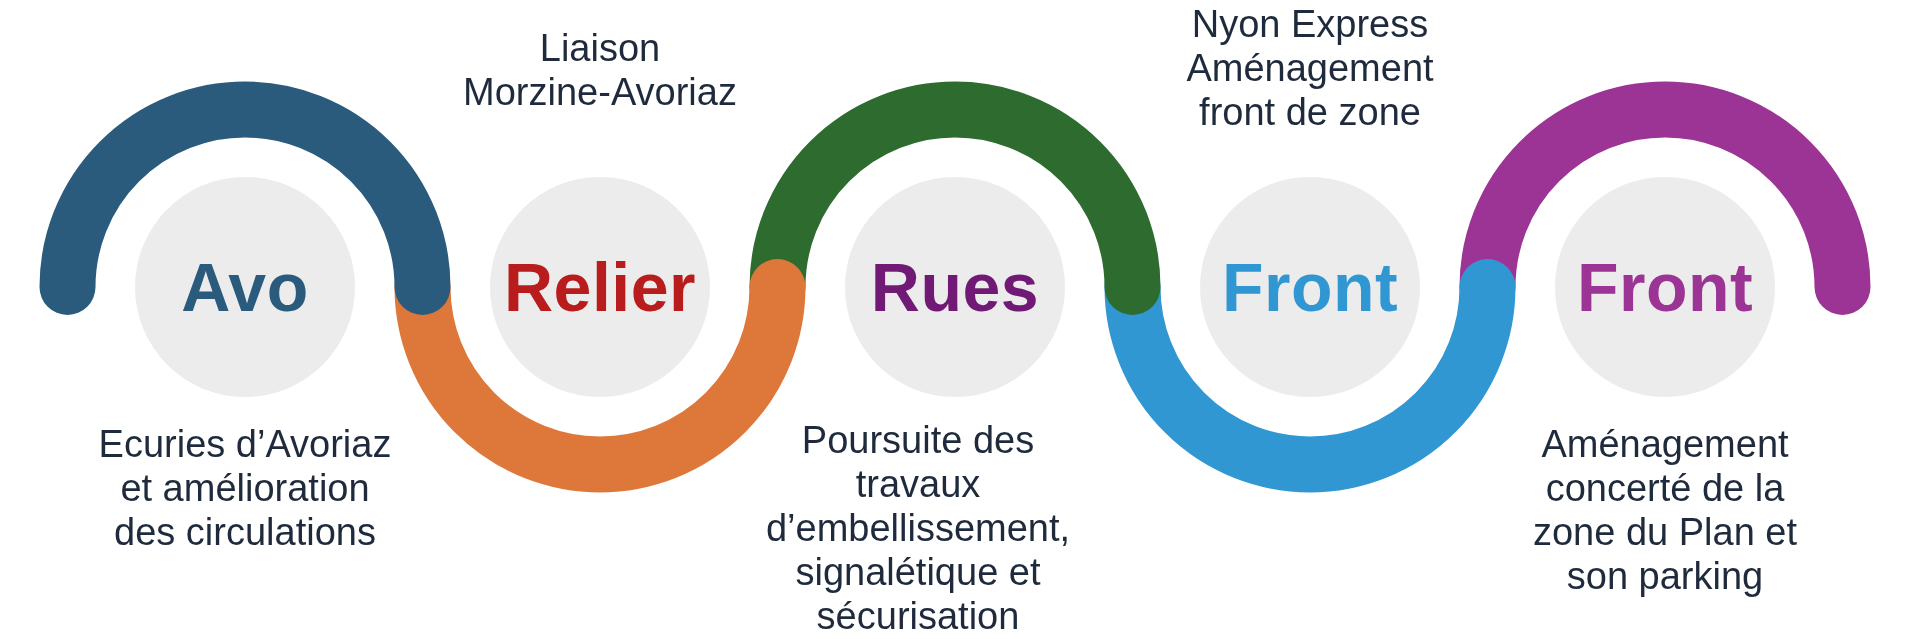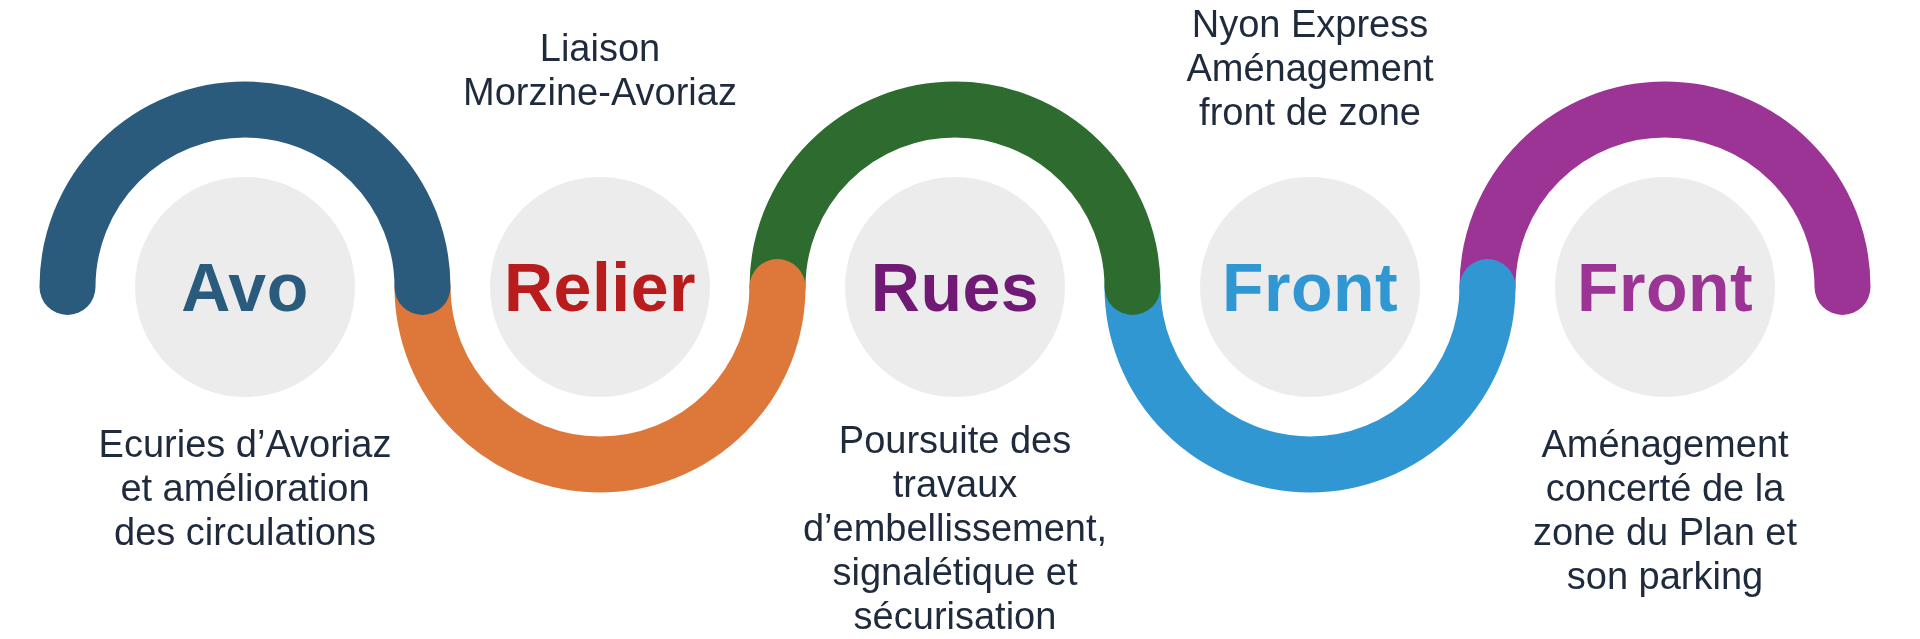--- a/index.html
+++ b/index.html
@@ -47,21 +47,21 @@
   }
   
   .label-avo    { left: 135px; }
   .label-relier { left: 490px; }
   .label-rues   { left: 845px; }
   .label-front  { left: 1200px; }
   .label-plan   { left: 1555px; }
 
   .ann-avo    { left: 25px;   top: 422px; text-align: center; }
   .ann-relier { left: 380px;  top: 26px;  }
-  .ann-rues   { left: 735px;  top: 418px; }
+  .ann-rues   { left: 698px;  top: 418px; }
   .ann-front  { left: 1090px; top: 2px;   }
   .ann-plan   { left: 1445px; top: 422px; }
 </style>
 </head>
 <body>
 
 <div class="stage">
 
   <svg class="wave-svg" viewBox="0 0 1920 639">
 

